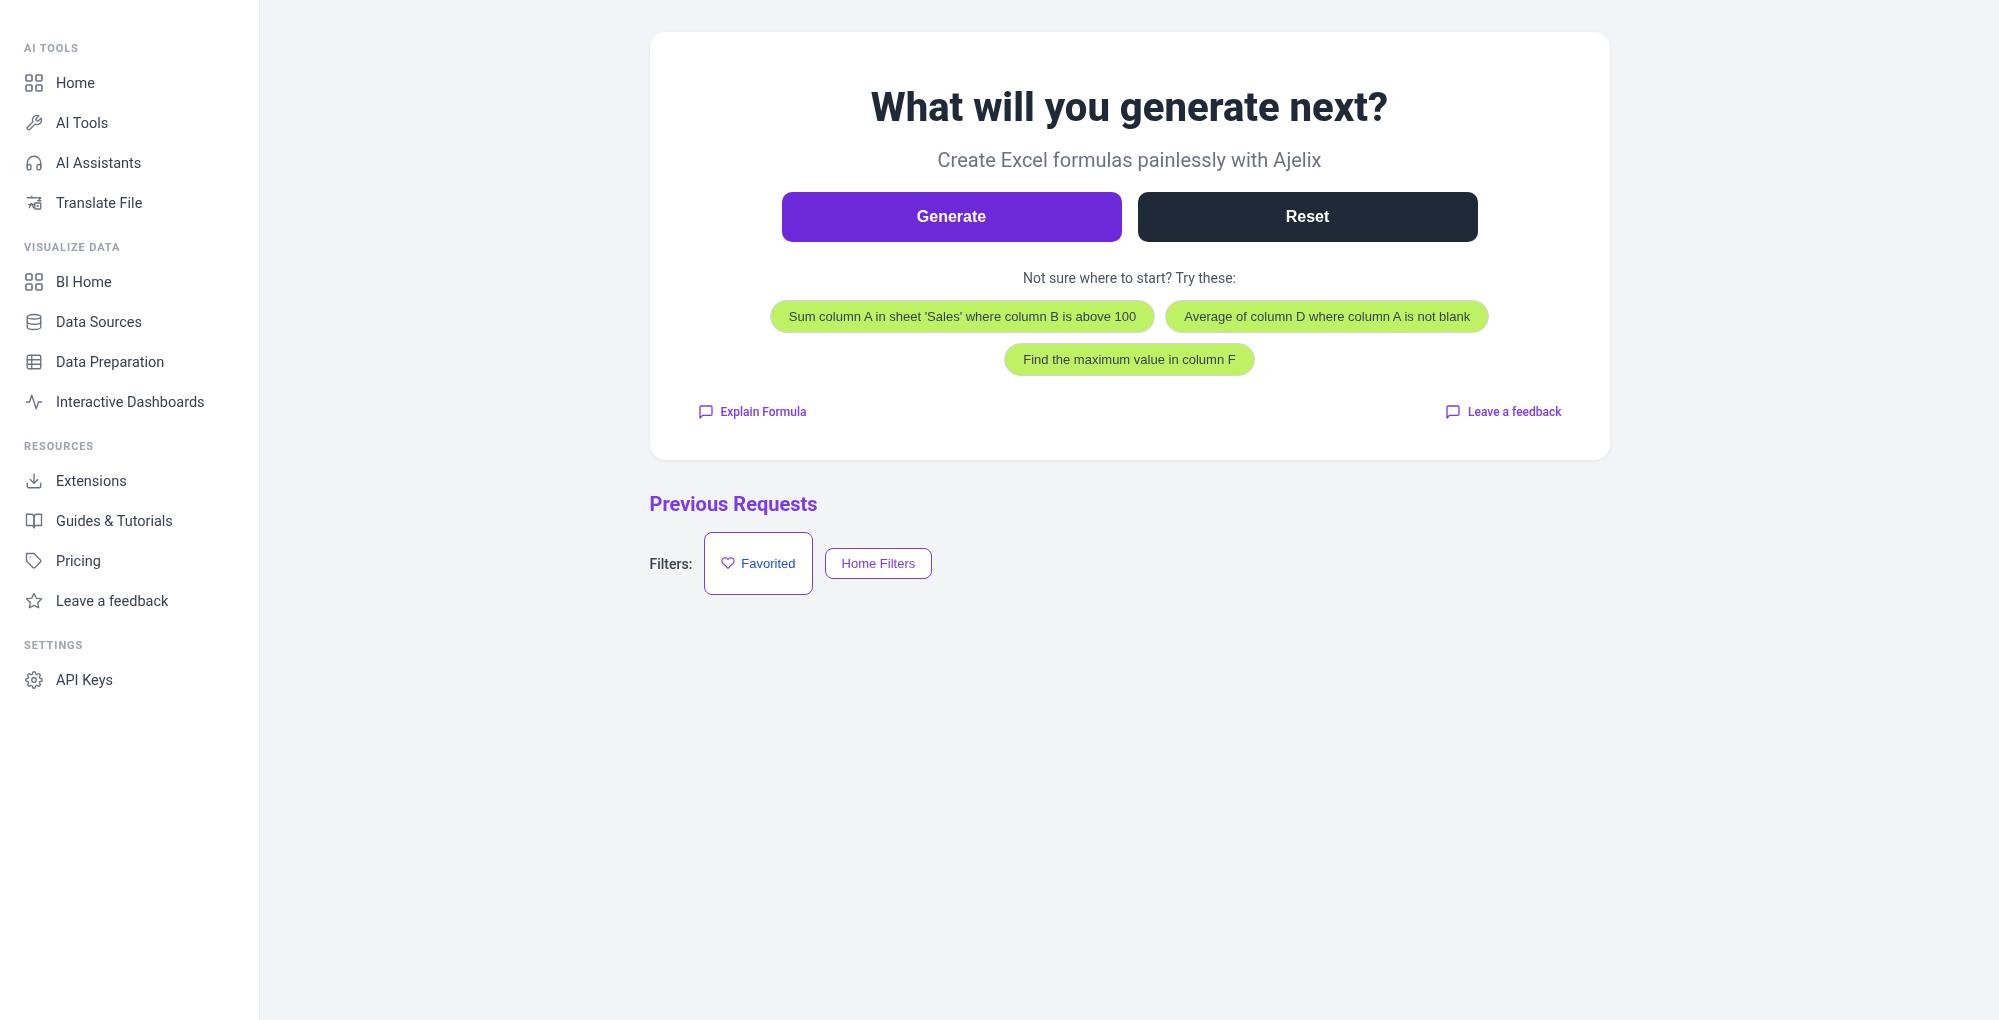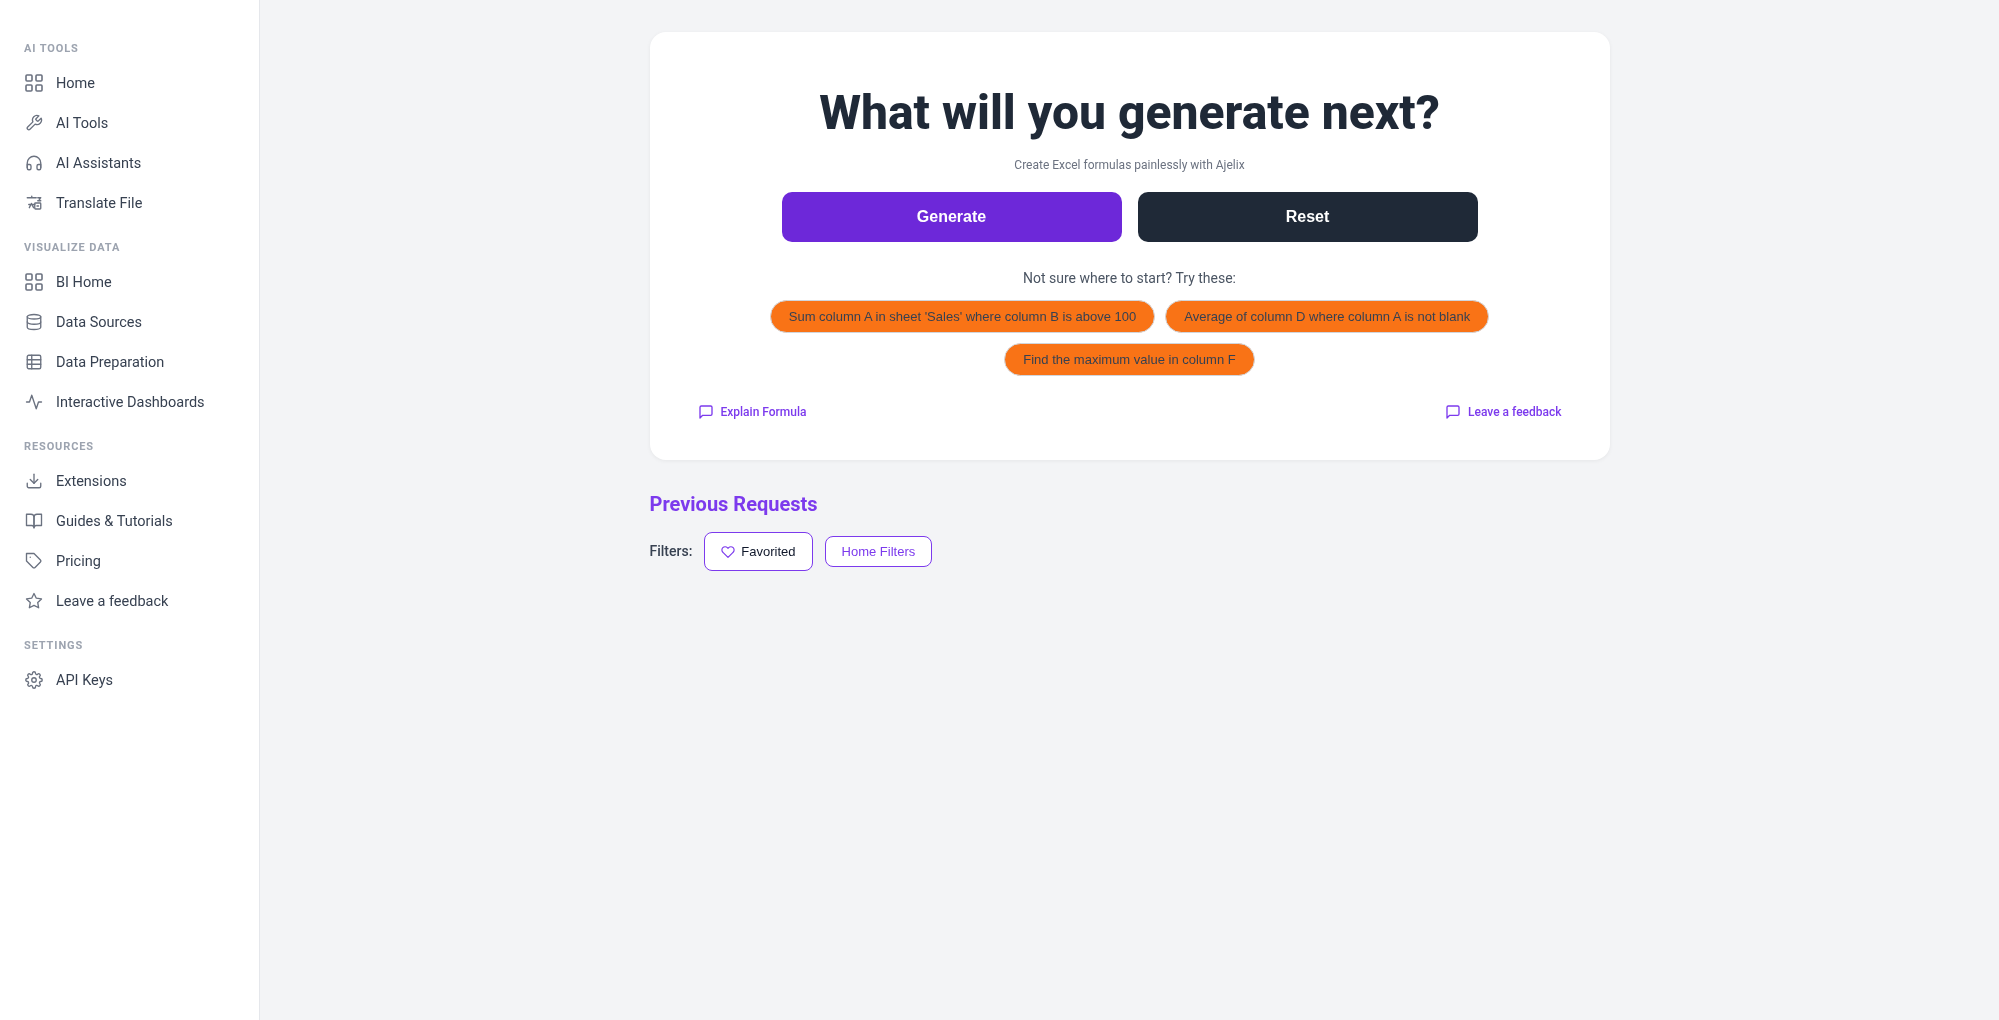--- a/index.html
+++ b/index.html
@@ -64,29 +64,29 @@
       background: #ffffff;
       border-radius: 16px;
       padding: 52px 48px 40px 48px;
       max-width: 960px;
       margin: 0 auto 32px auto;
       box-shadow: 0 1px 4px rgba(0,0,0,0.06);
     }
 
     .hero-title {
       text-align: center;
-      font-size: 48px;
+      font-size: 40px;
       font-weight: 800;
       color: #1f2937;
       line-height: 1.2;
       margin-bottom: 16px;
     }
     .hero-subtitle {
       text-align: center;
-      font-size: 12px;
+      font-size: 20px;
       color: #6b7280;
       margin-bottom: 13px;
     }
 
     .formula-textarea {
       width: 100%;
       border: 1.5px solid #e5e7eb;
       border-radius: 10px;
       padding: 20px;
       font-size: 14.5px;
@@ -143,21 +143,21 @@
       gap: 10px;
       justify-content: center;
     }
     .suggestion-chip {
       border: 1.5px solid #d1d5db;
       border-radius: 999px;
       padding: 8px 18px;
       font-size: 13px;
       color: #374151;
       cursor: pointer;
-      background: #f97316;
+      background: #bef264;
       white-space: nowrap;
     }
 
     .card-footer {
       display: flex;
       justify-content: space-between;
       align-items: center;
       margin-top: 28px;
     }
     .footer-link {
@@ -189,27 +189,27 @@
       gap: 12px;
     }
     .filters-label {
       font-size: 14px;
       color: #374151;
       font-weight: 500;
     }
     .filter-btn {
       border: 1.5px solid #7c3aed;
       border-radius: 8px;
-      padding: 11px 16px;
+      padding: 23px 16px;
       font-size: 13px;
-      color: #0f172a;
+      color: #1d4ed8;
       background: #fff;
       cursor: pointer;
       display: flex;
-      align-items: flex-end;
+      align-items: flex-start;
       gap: 6px;
       font-weight: 500;
     }
     .filter-reset {
       border: 1.5px solid #7c3aed;
       border-radius: 8px;
       padding: 7px 16px;
       font-size: 13px;
       color: #7c3aed;
       background: #fff;

